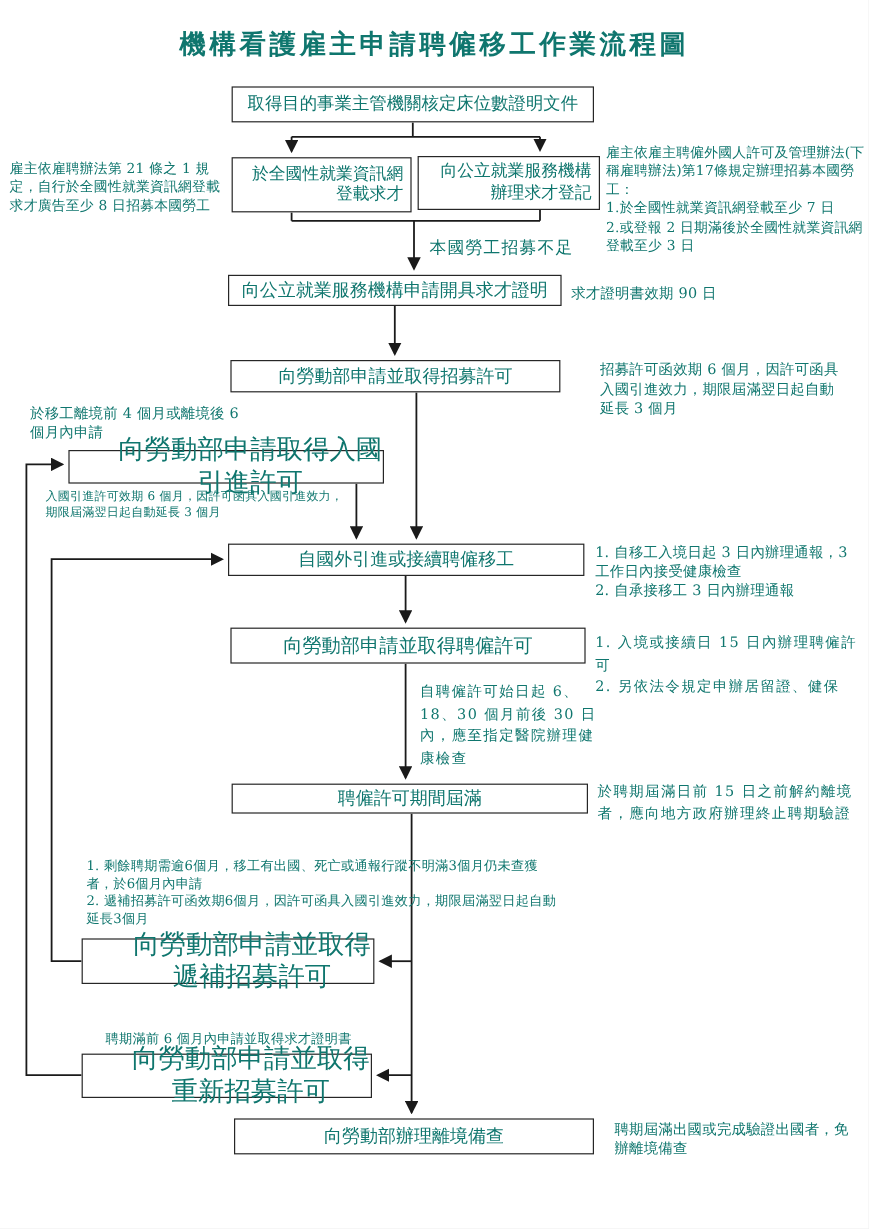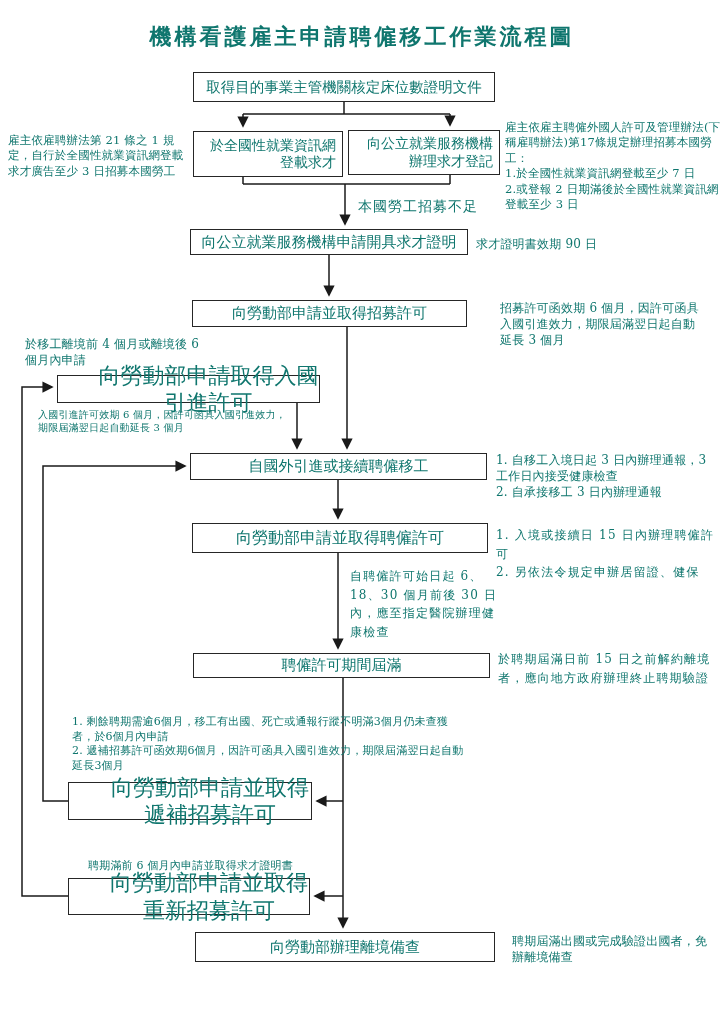--- a/index.html
+++ b/index.html
@@ -84,21 +84,21 @@
   <div class="box" style="left:193px;top:653px;width:297px;height:25px;">聘僱許可期間屆滿</div>
 
   <div class="box big" style="left:68px;top:782px;width:244px;height:38px;">向勞動部申請並取得遞補招募許可</div>
 
   <div class="box big" style="left:68px;top:878px;width:242px;height:37px;">向勞動部申請並取得重新招募許可</div>
 
   <div class="box" style="left:195px;top:932px;width:300px;height:30px;">向勞動部辦理離境備查</div>
 
   <div class="edge-label" style="left:358px;top:198px;">本國勞工招募不足</div>
 
-  <div class="note" style="left:8px;top:133px;width:176px;">雇主依雇聘辦法第 21 條之 1 規定，自行於全國性就業資訊網登載求才廣告至少 3 日招募本國勞工</div>
+  <div class="note" style="left:8px;top:133px;width:176px;">雇主依雇聘辦法第 21 條之 1 規定，自行於全國性就業資訊網登載求才廣告至少 8 日招募本國勞工</div>
 
   <div class="note" style="left:505px;top:120px;width:216px;">雇主依雇主聘僱外國人許可及管理辦法(下稱雇聘辦法)第17條規定辦理招募本國勞工：
 1.於全國性就業資訊網登載至少 7 日
 2.或登報 2 日期滿後於全國性就業資訊網登載至少 3 日</div>
 
   <div class="note" style="left:476px;top:236px;width:160px;font-size:12px;">求才證明書效期 90 日</div>
 
   <div class="note" style="left:500px;top:300px;width:206px;font-size:12px;">招募許可函效期 6 個月，因許可函具入國引進效力，期限屆滿翌日起自動延長 3 個月</div>
 
   <div class="note" style="left:25px;top:336px;width:180px;font-size:12px;">於移工離境前 4 個月或離境後 6 個月內申請</div>

